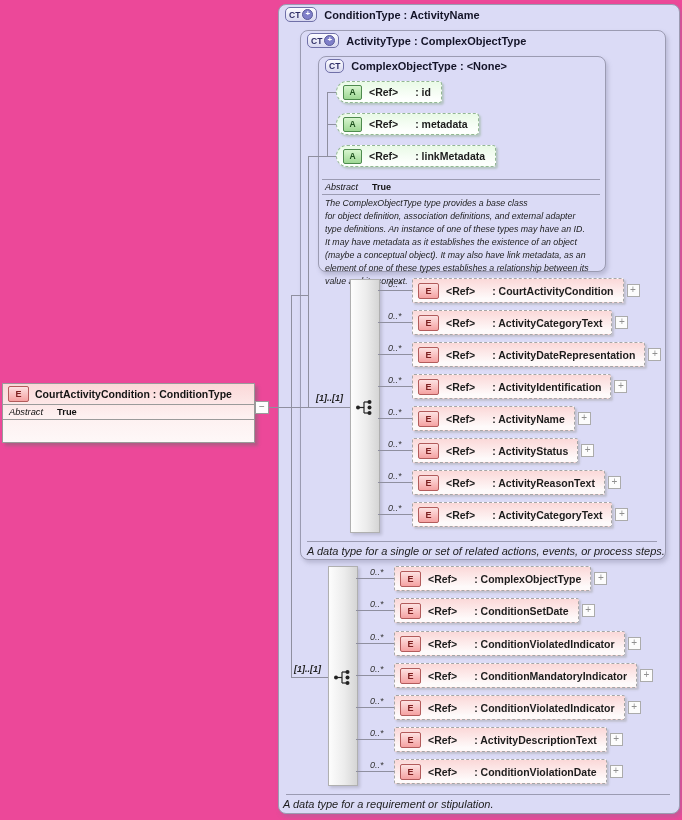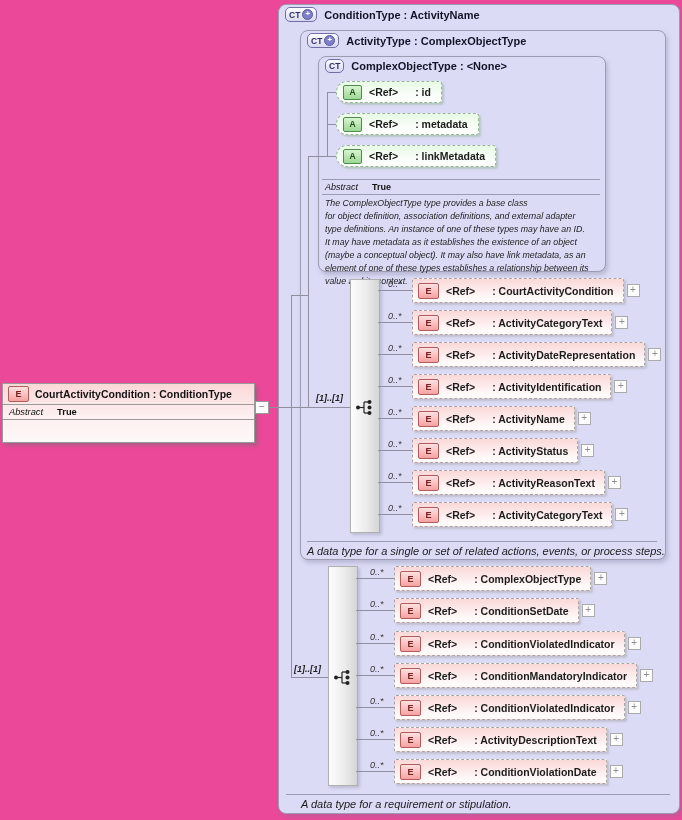--- a/index.html
+++ b/index.html
@@ -333,21 +333,21 @@
     <span class="stub"></span>
     <div class="ebox">
       <span class="eicon">E</span>
       <span class="refname ref">&lt;Ref&gt;</span>
       <span class="refname">: ConditionViolationDate</span>
     </div>
     <div class="plusbox">+</div>
   </div>
 
   <div class="sep" style="left:286px; top:794px; width:384px;"></div>
-  <div class="annot" style="left:301px; top:798px;">A data type for a requirement or stipulation.</div>
+  <div class="annot" style="left:283px; top:798px;">A data type for a requirement or stipulation.</div>
 
   <div class="lbox">
     <div class="lhead">
       <span class="eicon" style="margin-right:0;">E</span>
       <span class="ltitle">CourtActivityCondition : ConditionType</span>
     </div>
     <div class="lprop">
       <span class="prop-label" style="font-size:9.3px;">Abstract</span>
       <span class="prop-value" style="font-size:9.3px;">True</span>
     </div>

